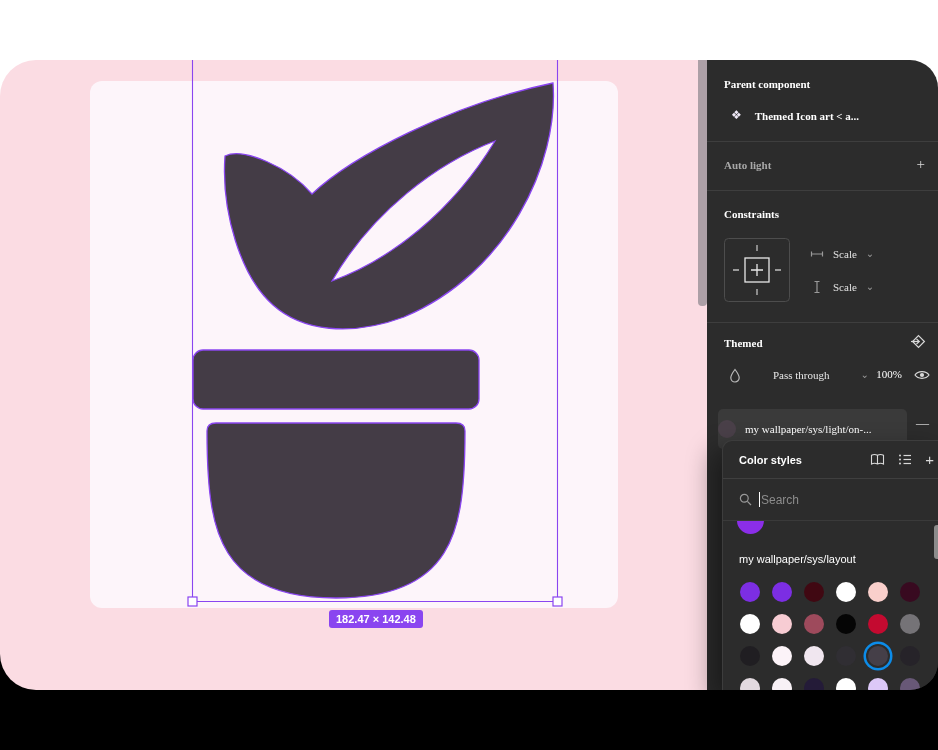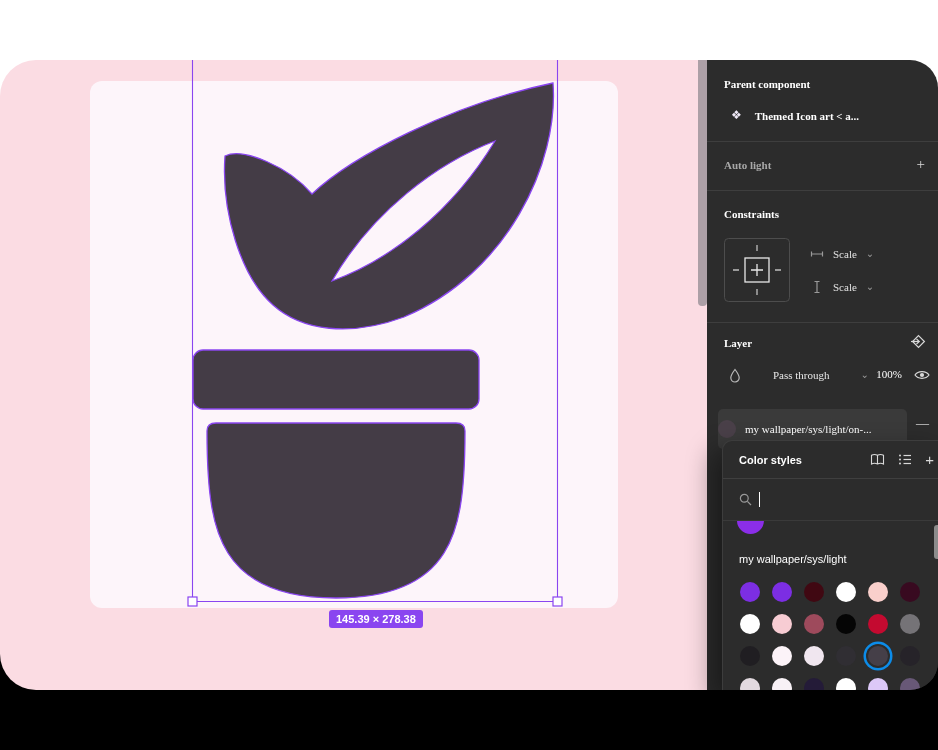--- a/index.html
+++ b/index.html
@@ -101,21 +101,21 @@
 
         <g stroke="var(--accent)" stroke-width="1.1">
           <line x1="192.5" y1="0" x2="192.5" y2="541"></line>
           <line x1="557.5" y1="0" x2="557.5" y2="541"></line>
           <line x1="192" y1="541.5" x2="558" y2="541.5"></line>
         </g>
         <rect x="188" y="537" width="9" height="9" fill="#ffffff" stroke="var(--accent)" stroke-width="1.2"></rect>
         <rect x="553" y="537" width="9" height="9" fill="#ffffff" stroke="var(--accent)" stroke-width="1.2"></rect>
       </svg>
 
-      <div class="dim-badge">145.39 × 278.38</div>
+      <div class="dim-badge">182.47 × 142.48</div>
       <div class="canvas-scrollbar"></div>
     </div>
 
     <div class="panel">
 
       <div class="sec-title" style="top:18px">Parent component</div>
       <div class="comp-row">
         <span class="comp-glyph">❖</span>
         <span class="comp-name">Themed Icon art &lt; a...</span>
       </div>
@@ -143,21 +143,21 @@
       </div>
       <div class="scale-row" style="top:220px">
         <svg width="14" height="14" viewBox="0 0 14 14">
           <path d="M4.5 1.5 H9.5 M4.5 12.5 H9.5 M7 1.5 V12.5" stroke="#9a9a9a" stroke-width="1.2" fill="none"></path>
         </svg>
         <span class="scale-label">Scale</span>
         <span class="chev">⌄</span>
       </div>
       <div class="divider" style="top:262px"></div>
 
-      <div class="sec-title" style="top:277px">Layer</div>
+      <div class="sec-title" style="top:277px">Themed</div>
       <div class="icon-btn" style="right:11px; top:273px">
         <svg width="17" height="17" viewBox="0 0 17 17">
           <path d="M8.5 2.6 L14.4 8.5 L8.5 14.4 L2.6 8.5 Z" fill="none" stroke="#d9d9d9" stroke-width="1.2"></path>
           <path d="M1 8.5 H9" stroke="#d9d9d9" stroke-width="1.2"></path>
           <path d="M6.5 6 L9.3 8.5 L6.5 11" fill="none" stroke="#d9d9d9" stroke-width="1.2"></path>
         </svg>
       </div>
       <div class="blend-row">
         <svg width="12" height="15" viewBox="0 0 12 15">
           <path d="M6 1.5 C6 1.5 1.8 7 1.8 9.8 A4.2 4.2 0 0 0 10.2 9.8 C10.2 7 6 1.5 6 1.5 Z" fill="none" stroke="#bbbbbb" stroke-width="1.2"></path>
@@ -201,24 +201,25 @@
           <span class="popup-plus">+</span>
         </span>
       </div>
       <div class="popup-divider"></div>
       <div class="search-row">
         <svg width="13" height="13" viewBox="0 0 13 13">
           <circle cx="5.3" cy="5.3" r="3.9" fill="none" stroke="#9a9a9a" stroke-width="1.2"></circle>
           <path d="M8.4 8.4 L12 12" stroke="#9a9a9a" stroke-width="1.2"></path>
         </svg>
         <span class="caret"></span>
+        <input class="search-input" type="text" placeholder="Search" style="">
       </div>
       <div class="popup-scroll">
         <div class="partial-swatch"></div>
-        <div class="group-label">my wallpaper/sys/light</div>
+        <div class="group-label">my wallpaper/sys/layout</div>
         <div class="swatch-grid">
             <div class="swatch" style="background: rgb(124, 46, 227);"></div>
             <div class="swatch" style="background: rgb(124, 46, 227);"></div>
             <div class="swatch" style="background: rgb(64, 8, 18);"></div>
             <div class="swatch" style="background: rgb(255, 255, 255);"></div>
             <div class="swatch" style="background: rgb(249, 207, 203);"></div>
             <div class="swatch" style="background: rgb(56, 10, 32);"></div>
             <div class="swatch" style="background: rgb(255, 255, 255);"></div>
             <div class="swatch" style="background: rgb(247, 204, 211);"></div>
             <div class="swatch" style="background: rgb(158, 74, 92);"></div>

